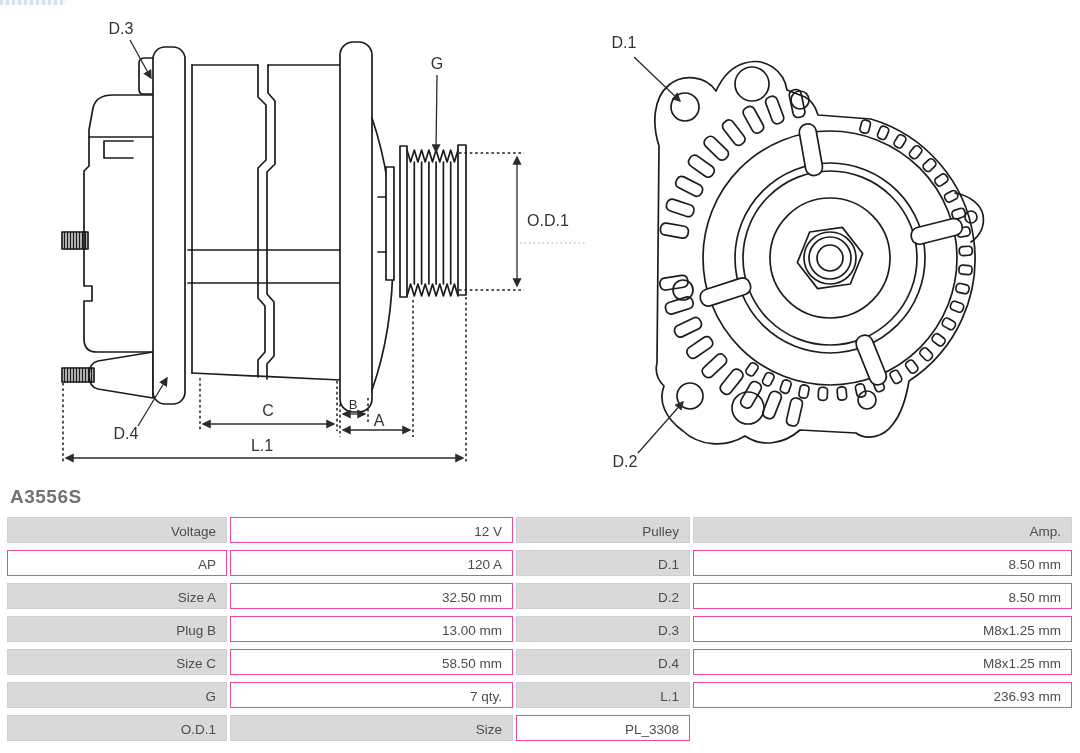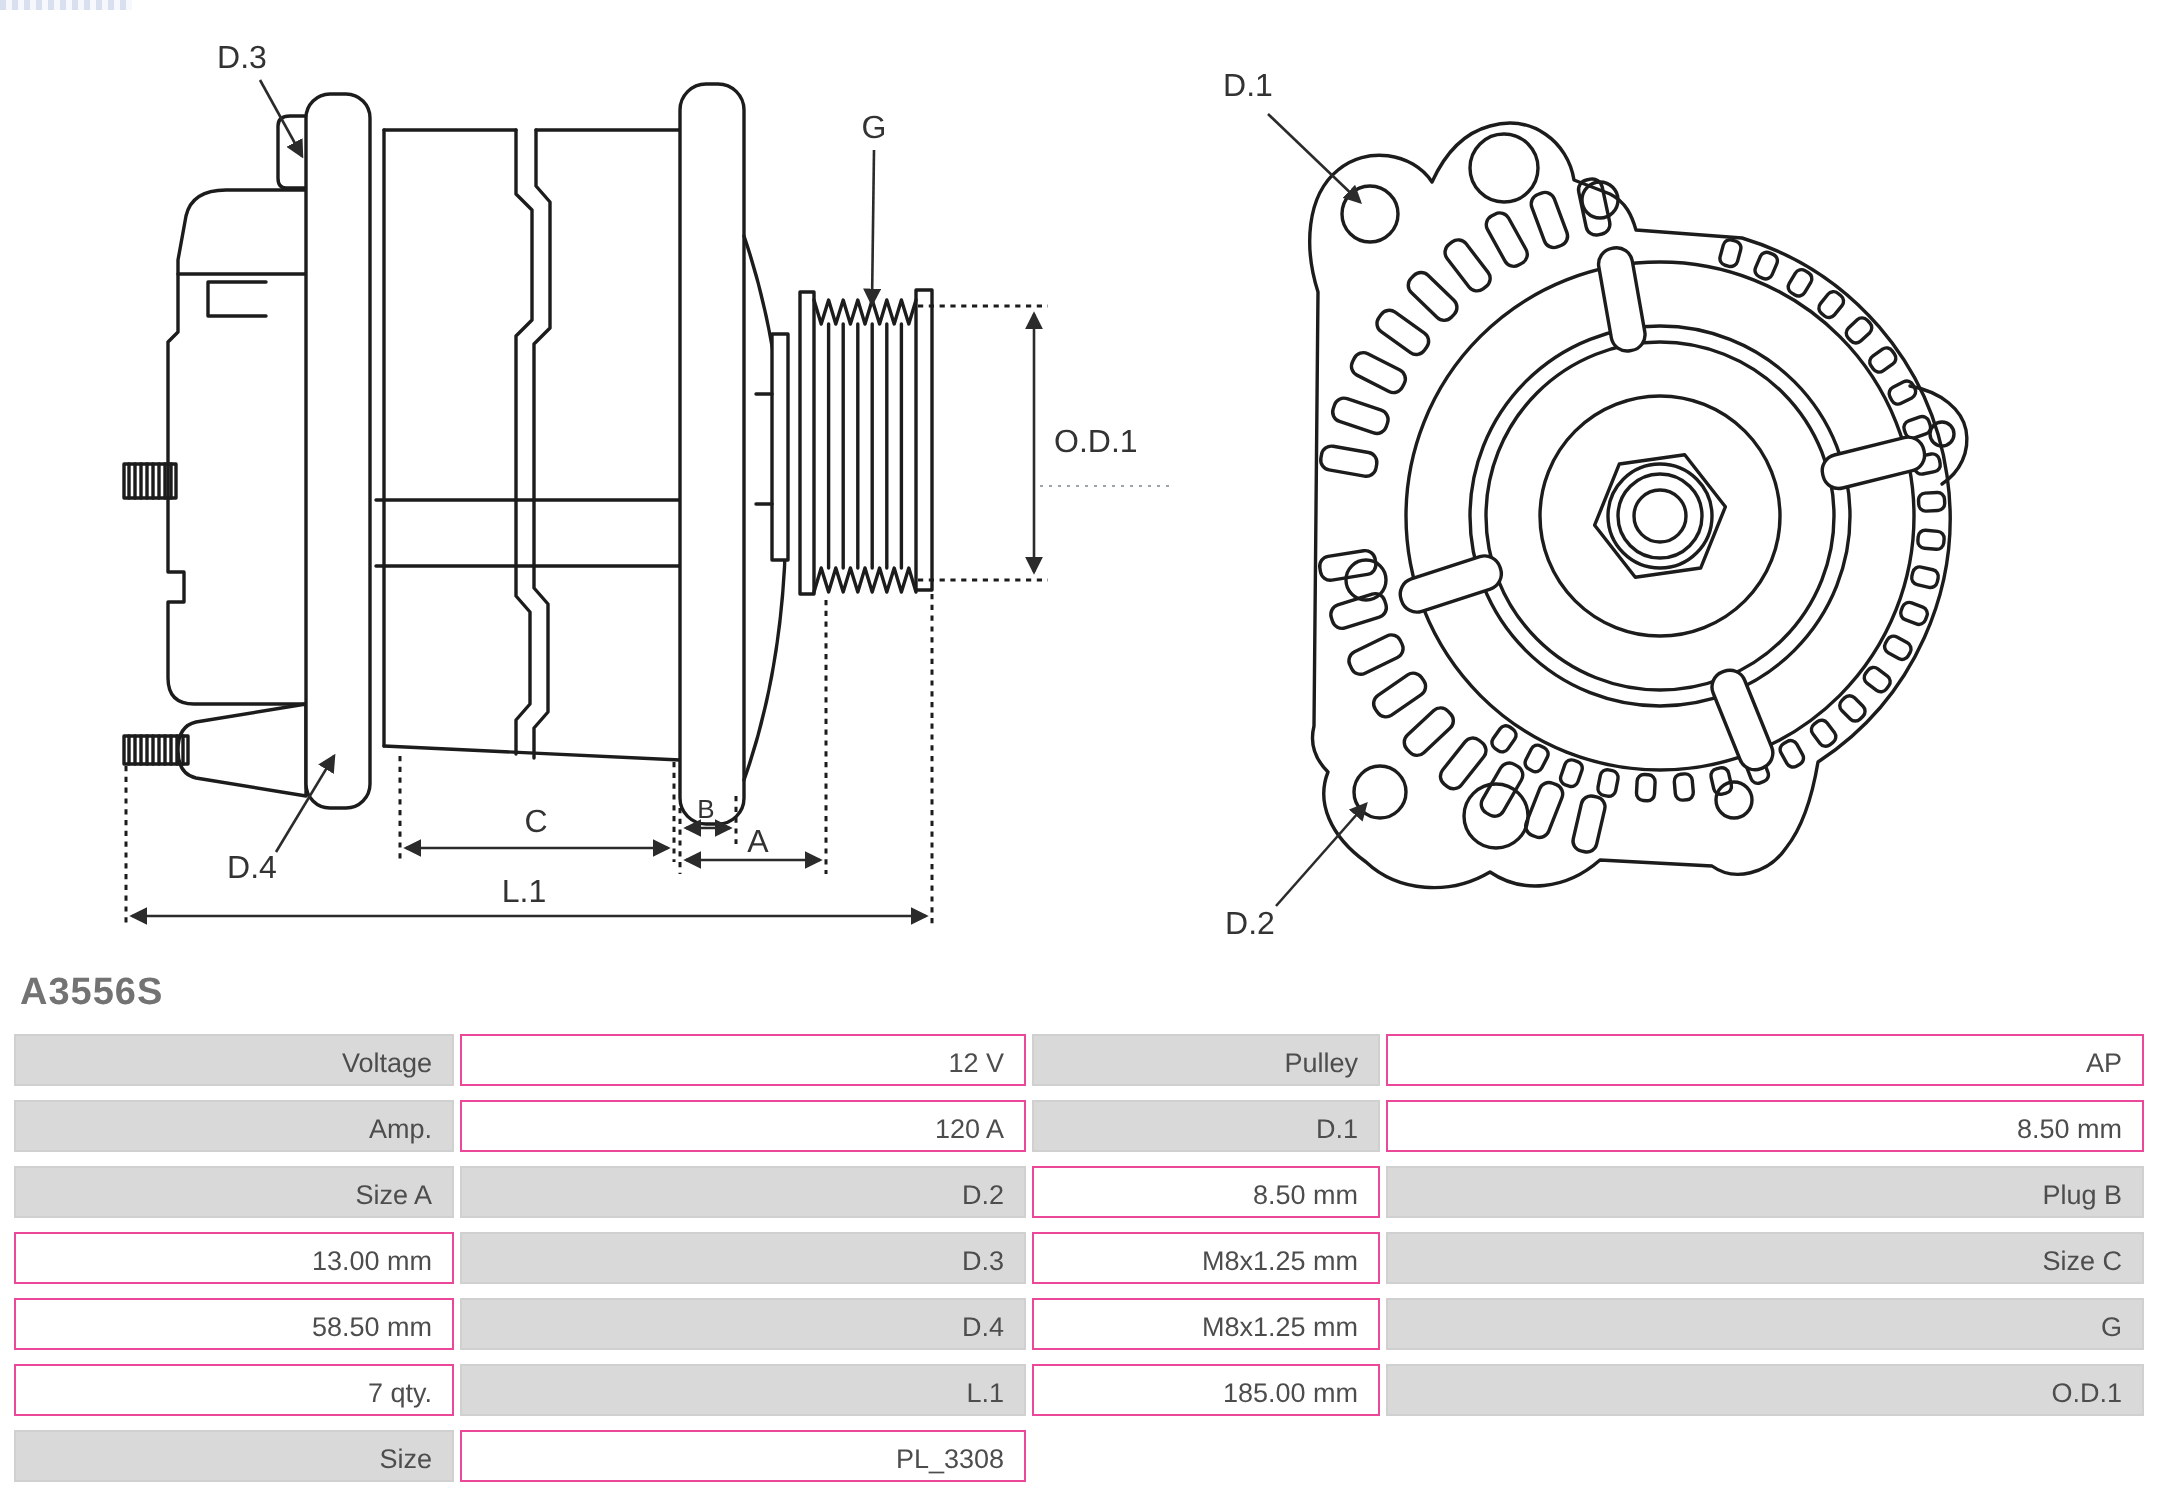--- a/index.html
+++ b/index.html
@@ -213,42 +213,43 @@
     <text class="lbl" x="625" y="467" text-anchor="middle">D.2</text>
   </g>
 </svg>
 
 <div class="part-number">A3556S</div>
 
 <div class="spec-table">
   <div class="cell label">Voltage</div>
   <div class="cell value">12 V</div>
   <div class="cell label">Pulley</div>
+  <div class="cell label">Amp.</div>
+
   <div class="cell value">AP</div>
-
-  <div class="cell label">Amp.</div>
   <div class="cell value">120 A</div>
   <div class="cell label">D.1</div>
   <div class="cell value">8.50 mm</div>
 
   <div class="cell label">Size A</div>
+  <div class="cell value">32.50 mm</div>
   <div class="cell label">D.2</div>
   <div class="cell value">8.50 mm</div>
 
   <div class="cell label">Plug B</div>
   <div class="cell value">13.00 mm</div>
   <div class="cell label">D.3</div>
   <div class="cell value">M8x1.25 mm</div>
 
   <div class="cell label">Size C</div>
   <div class="cell value">58.50 mm</div>
   <div class="cell label">D.4</div>
   <div class="cell value">M8x1.25 mm</div>
 
   <div class="cell label">G</div>
   <div class="cell value">7 qty.</div>
   <div class="cell label">L.1</div>
-  <div class="cell value">185.00 mm</div>
+  <div class="cell value">236.93 mm</div>
 
   <div class="cell label">O.D.1</div>
   <div class="cell label">Size</div>
   <div class="cell value">PL_3308</div>
 </div>
 
 </body></html>

